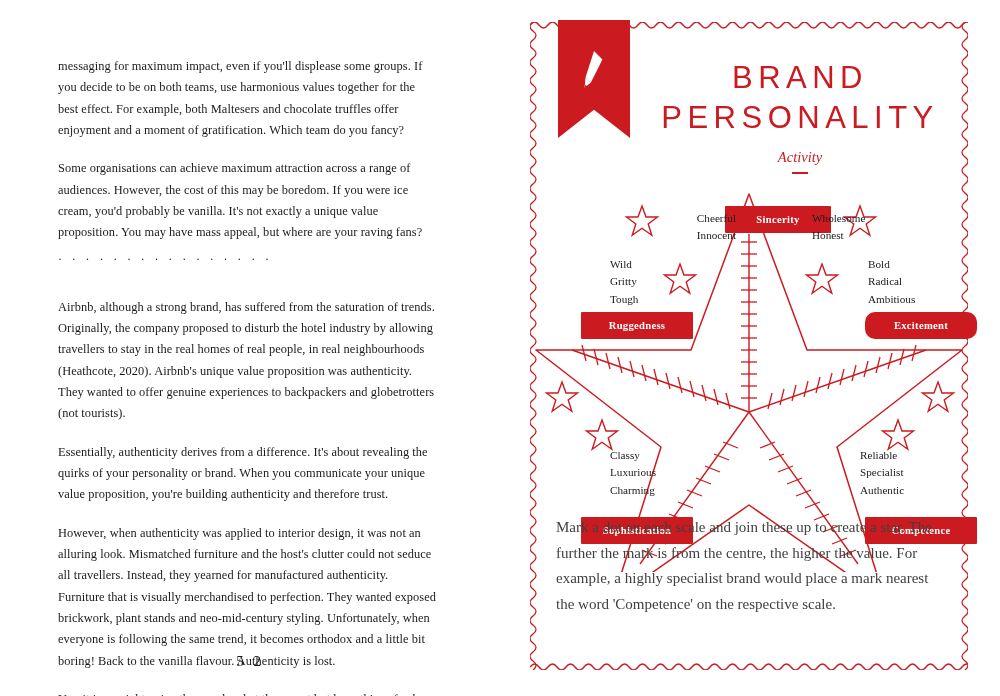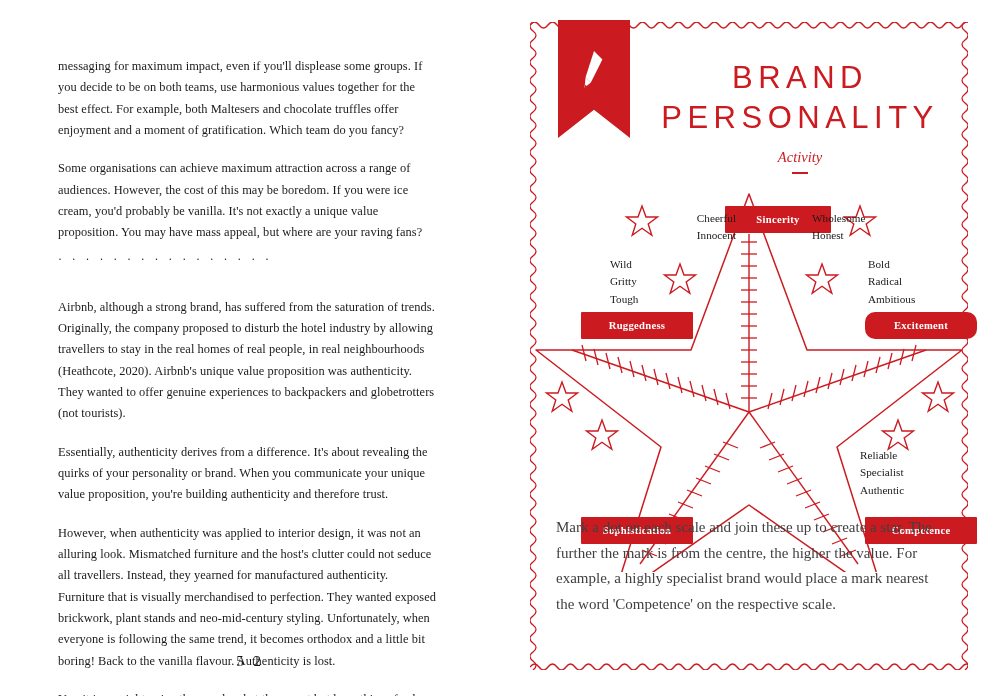--- a/index.html
+++ b/index.html
@@ -339,20 +339,25 @@
         <div class="words w-bold">
           <div>Bold</div>
           <div>Radical</div>
           <div>Ambitious</div>
         </div>
         <div class="words w-wild">
           <div>Wild</div>
           <div>Gritty</div>
           <div>Tough</div>
         </div>
+        <div class="words w-classy">
+          <div>Classy</div>
+          <div>Luxurious</div>
+          <div>Charming</div>
+        </div>
         <div class="words w-reliable">
           <div>Reliable</div>
           <div>Specialist</div>
           <div>Authentic</div>
         </div>
       </div>
 
       <div class="caption">Mark a dot on each scale and join these up to create a star. The further the mark is from the centre, the higher the value. For example, a highly specialist brand would place a mark nearest the word 'Competence' on the respective scale.</div>
     </div>
   </div>

